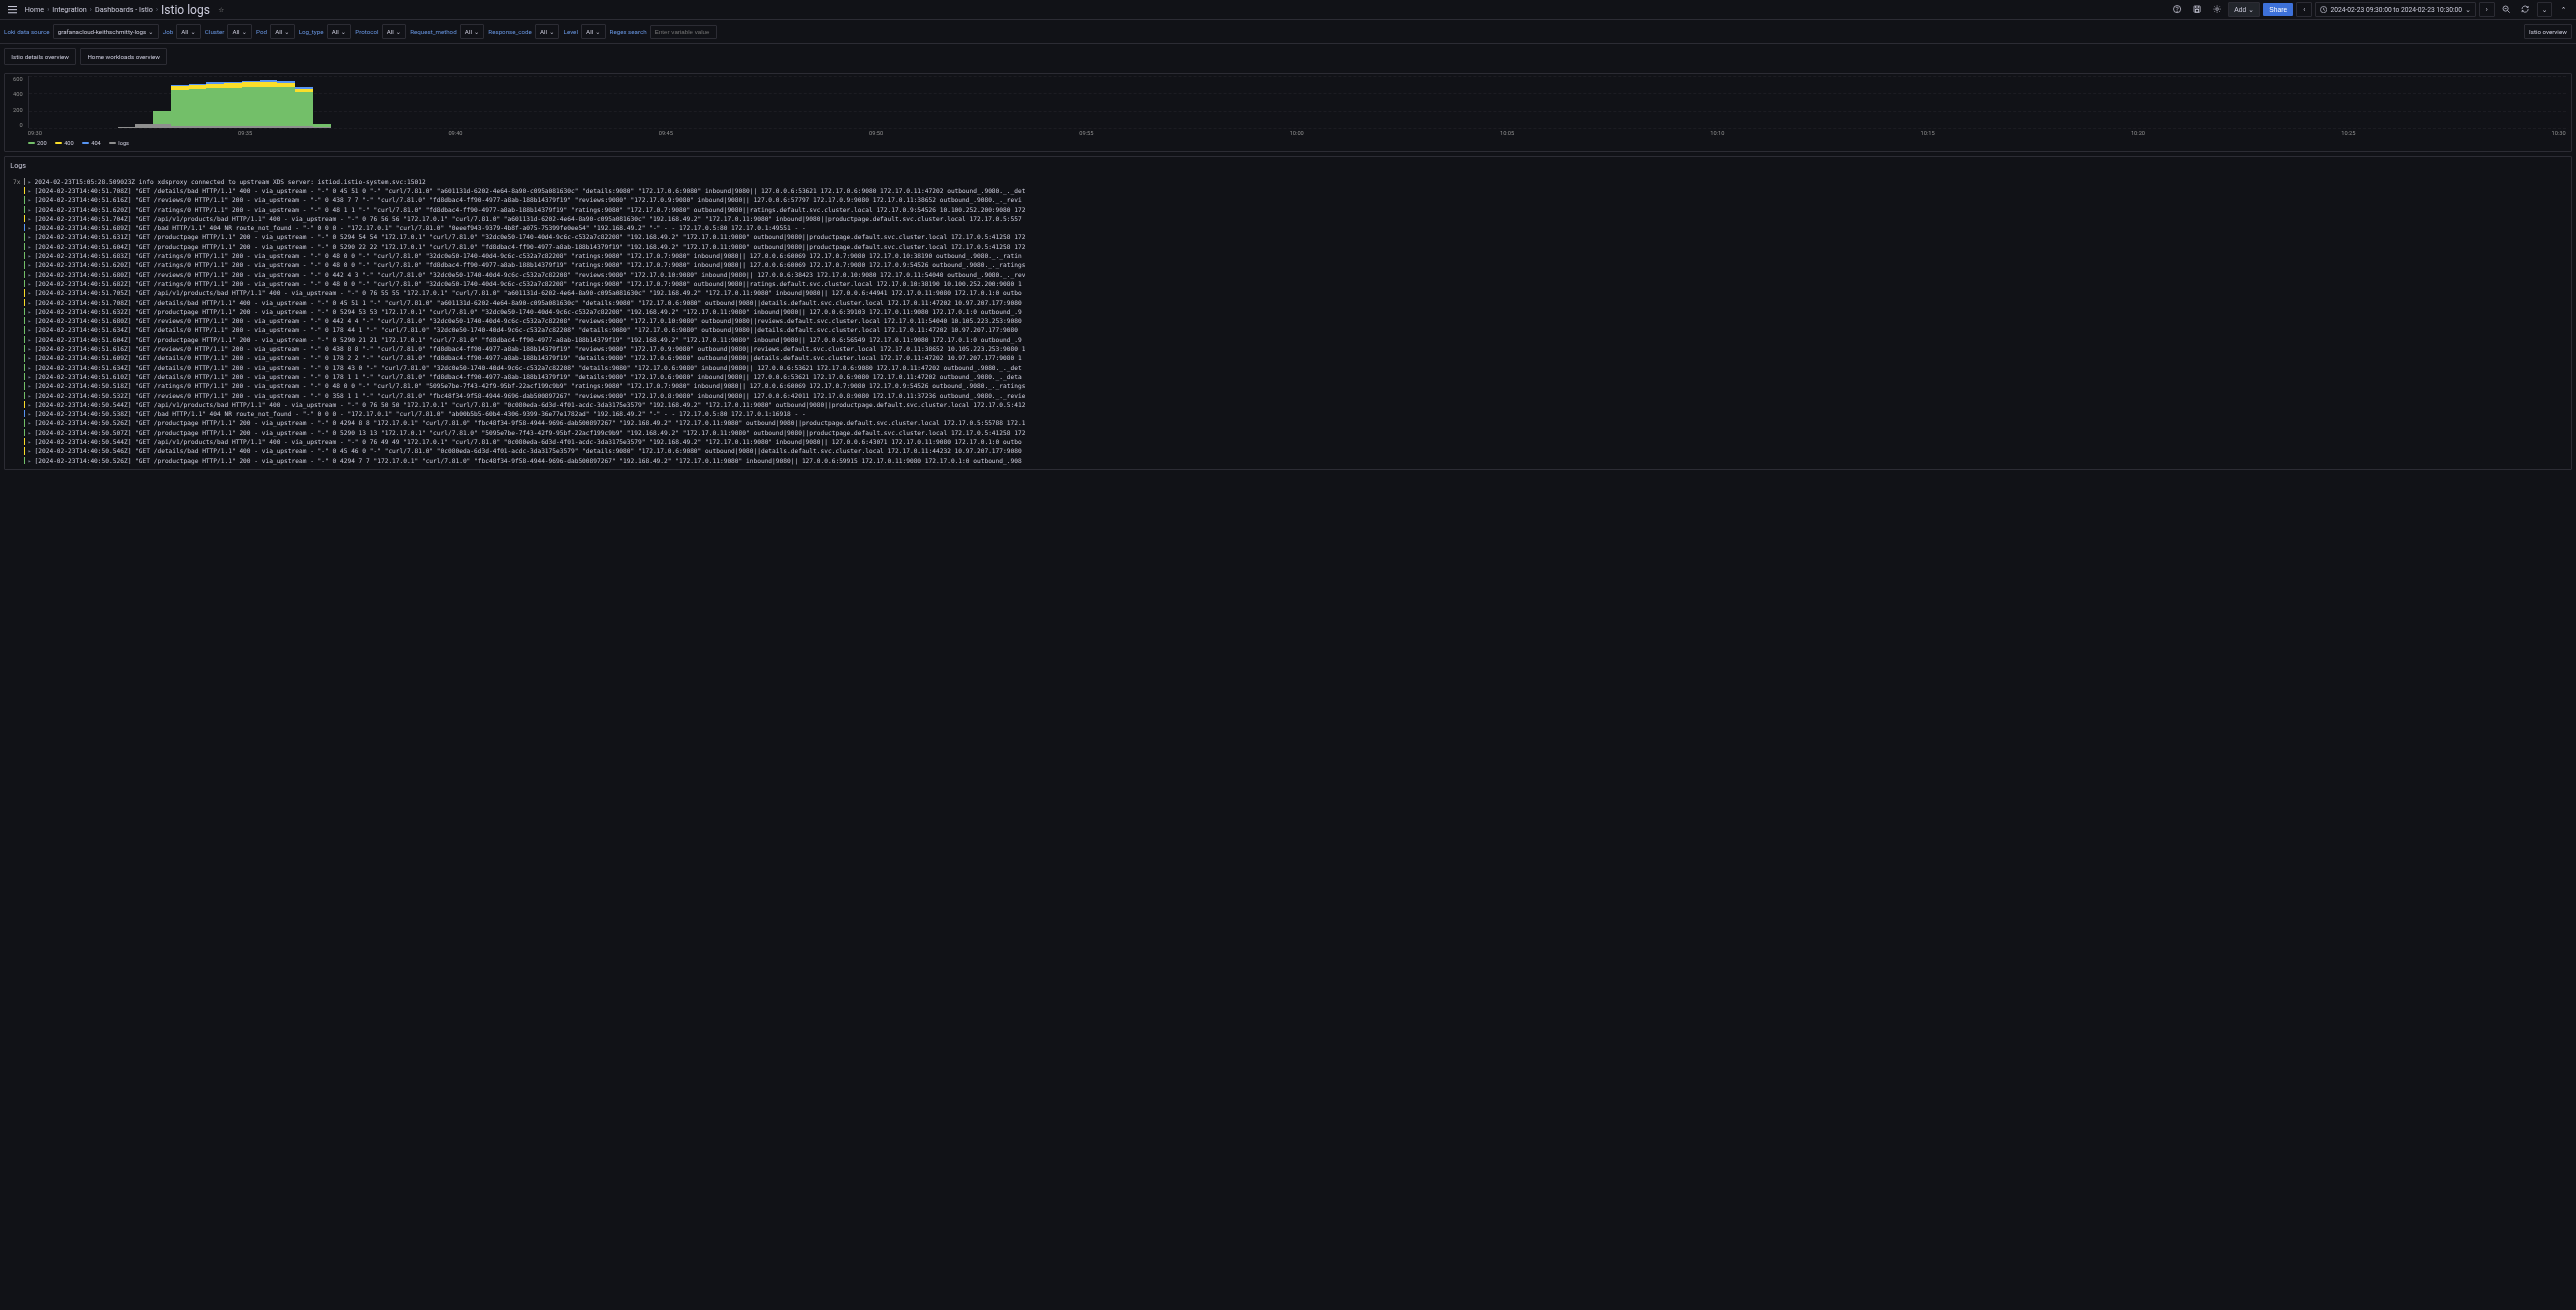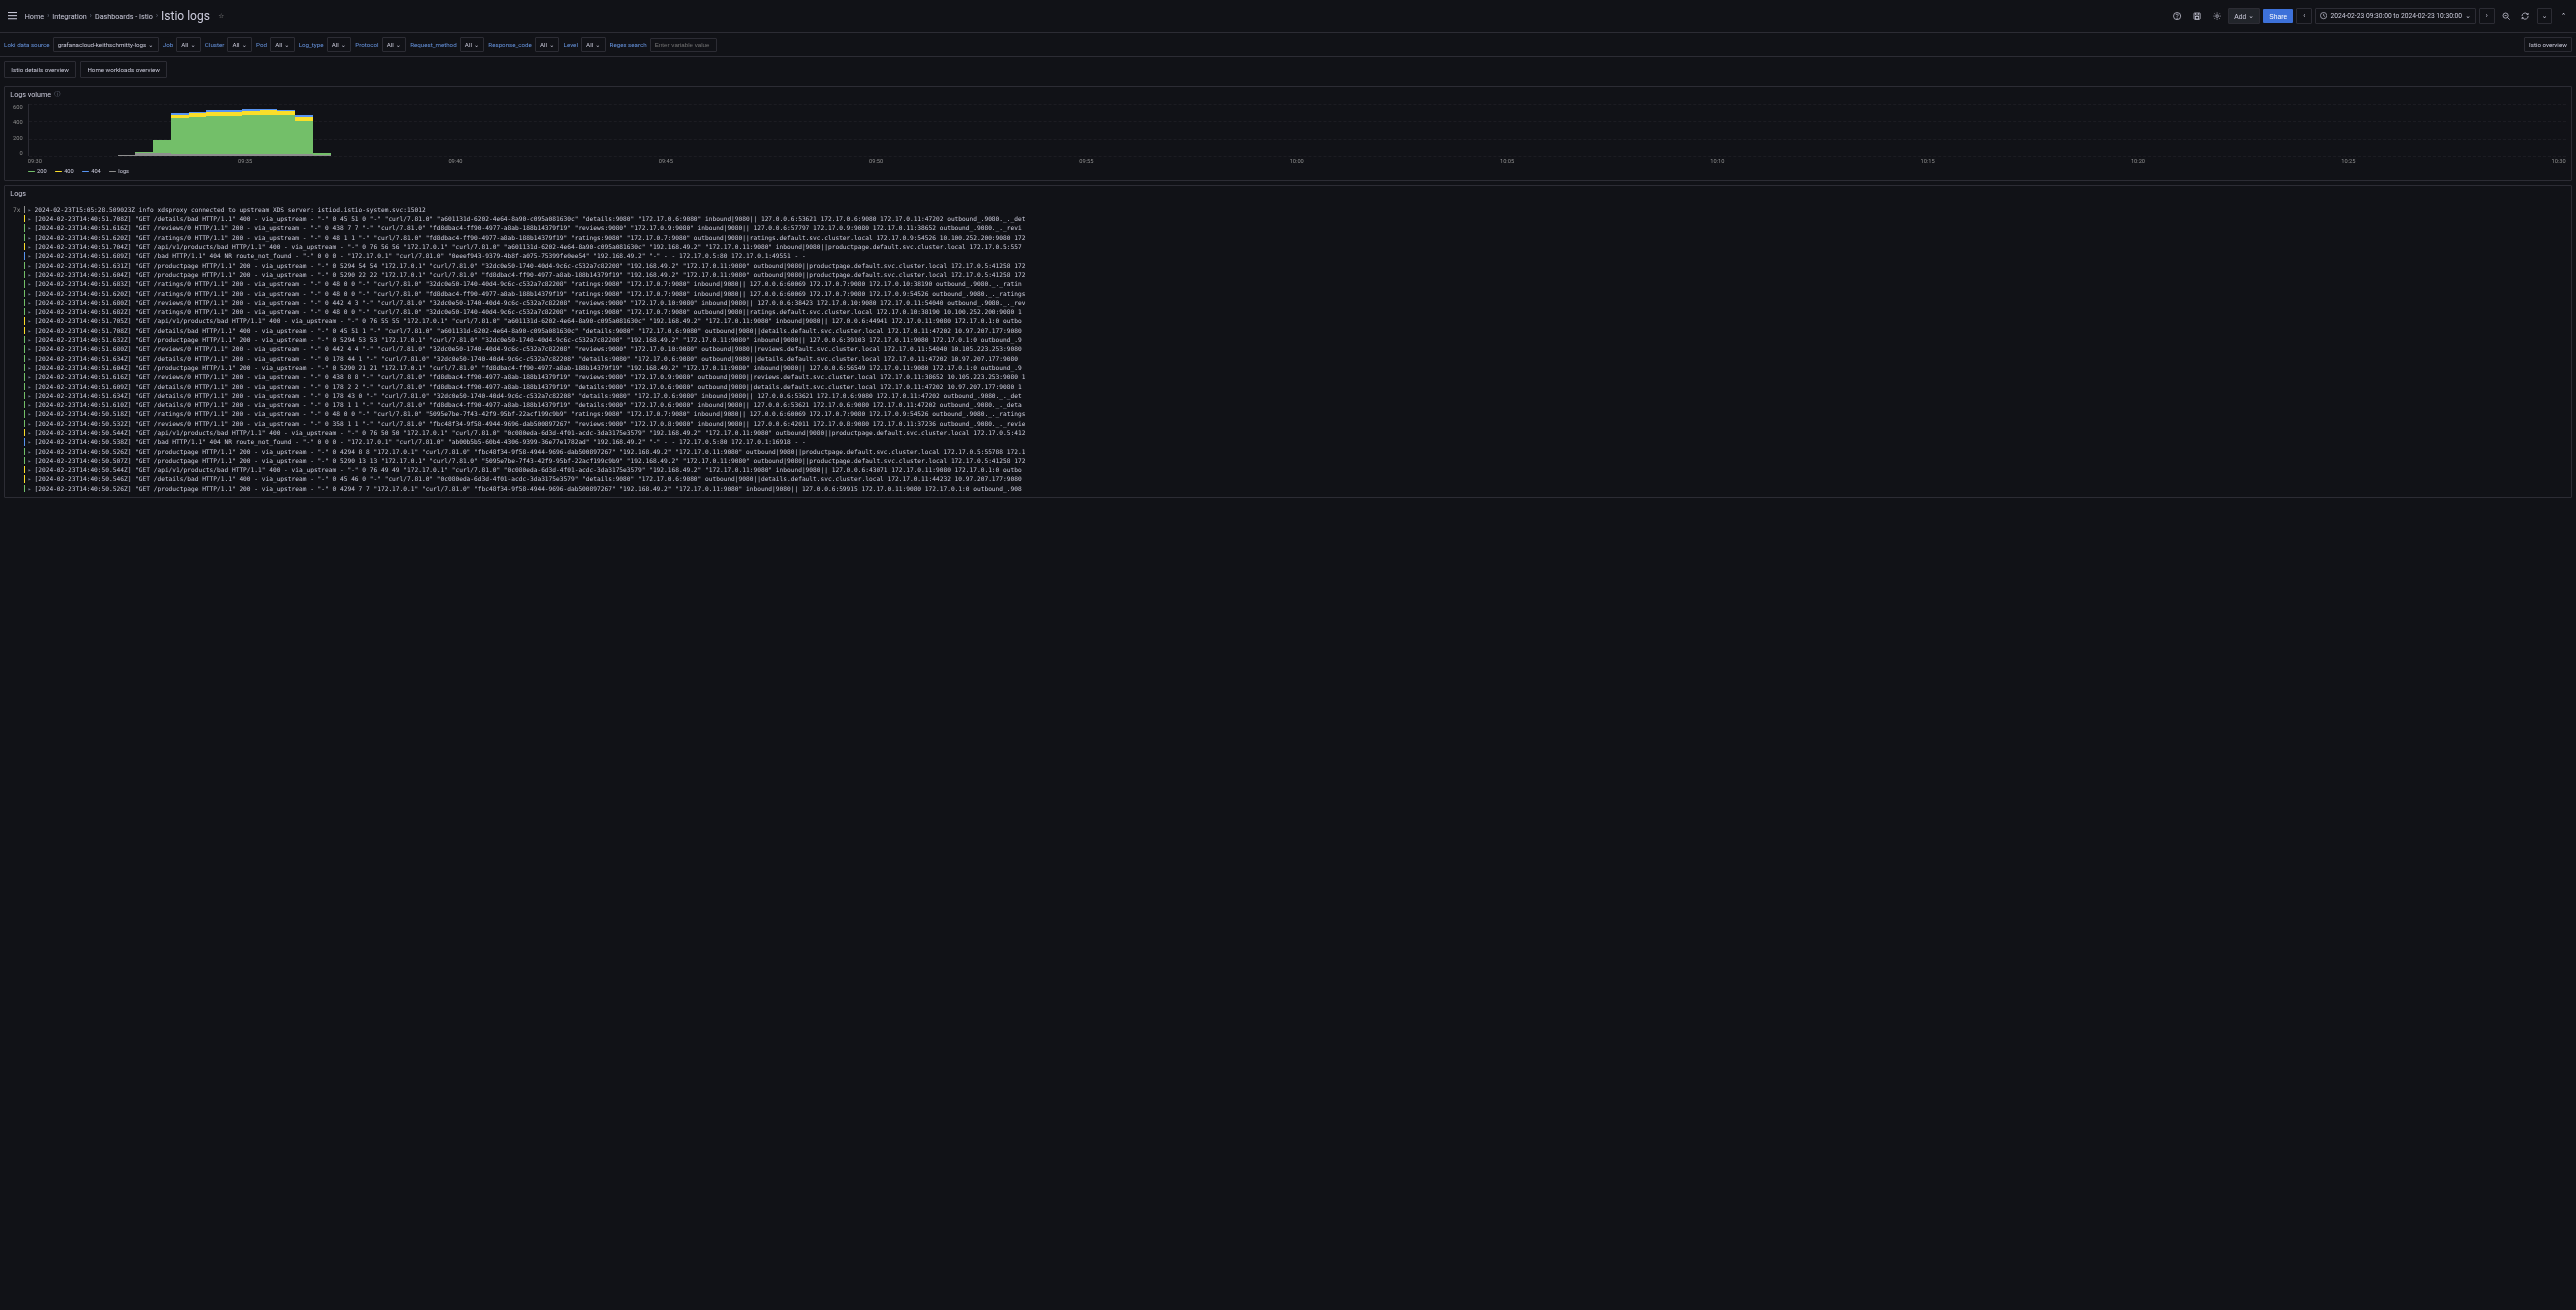--- a/index.html
+++ b/index.html
@@ -8,21 +8,21 @@
       color: #ccccdc;
       font-family: -apple-system, BlinkMacSystemFont, "Segoe UI", Roboto, sans-serif;
       font-size: 6.7px;
       overflow-x: hidden;
     }
     
     
     .navbar {
       display: flex;
       align-items: center;
-      height: 33px;
+      height: 20px;
       padding: 0 4.1px;
       border-bottom: 0.5px solid #2c2c34;
     }
     .menu-btn { width: 16.5px; height: 16.5px; display: flex; align-items: center; justify-content: center; cursor: pointer; border-radius: 2.1px; }
     .breadcrumb { display: flex; align-items: center; gap: 3.1px; margin-left: 4.1px; flex: 1; }
     .breadcrumb-item { color: #ccccdc; cursor: pointer; font-size: 7.2px; }
     .breadcrumb-sep { color: #6e7687; }
     .breadcrumb-current { color: #ccccdc; font-size: 12px; }
     .star-icon { margin-left: 5.2px; cursor: pointer; color: #8e8e8e; }
     .navbar-right { display: flex; align-items: center; gap: 3.1px; }
@@ -222,24 +222,20 @@
   <div class="spacer"></div>
   <div class="var-select">Istio overview</div>
 </div>
 
 <div class="tabrow">
   <div class="tab-btn">Istio details overview</div>
   <div class="tab-btn">Home workloads overview</div>
 </div>
 
 <div class="panel">
-  <div class="panel-header">
-    <span>Logs volume</span>
-    <span class="info-icon">ⓘ</span>
-  </div>
   <div class="chart-container">
     <div class="chart-yaxis" id="chart-yaxis">
         <div>600</div>
         <div>400</div>
         <div>200</div>
         <div>0</div>
       </div>
     <div class="chart-plot">
       <div class="chart-grid" id="chart-grid">
           <div class="chart-gridline" style="top: 0%;"></div>

